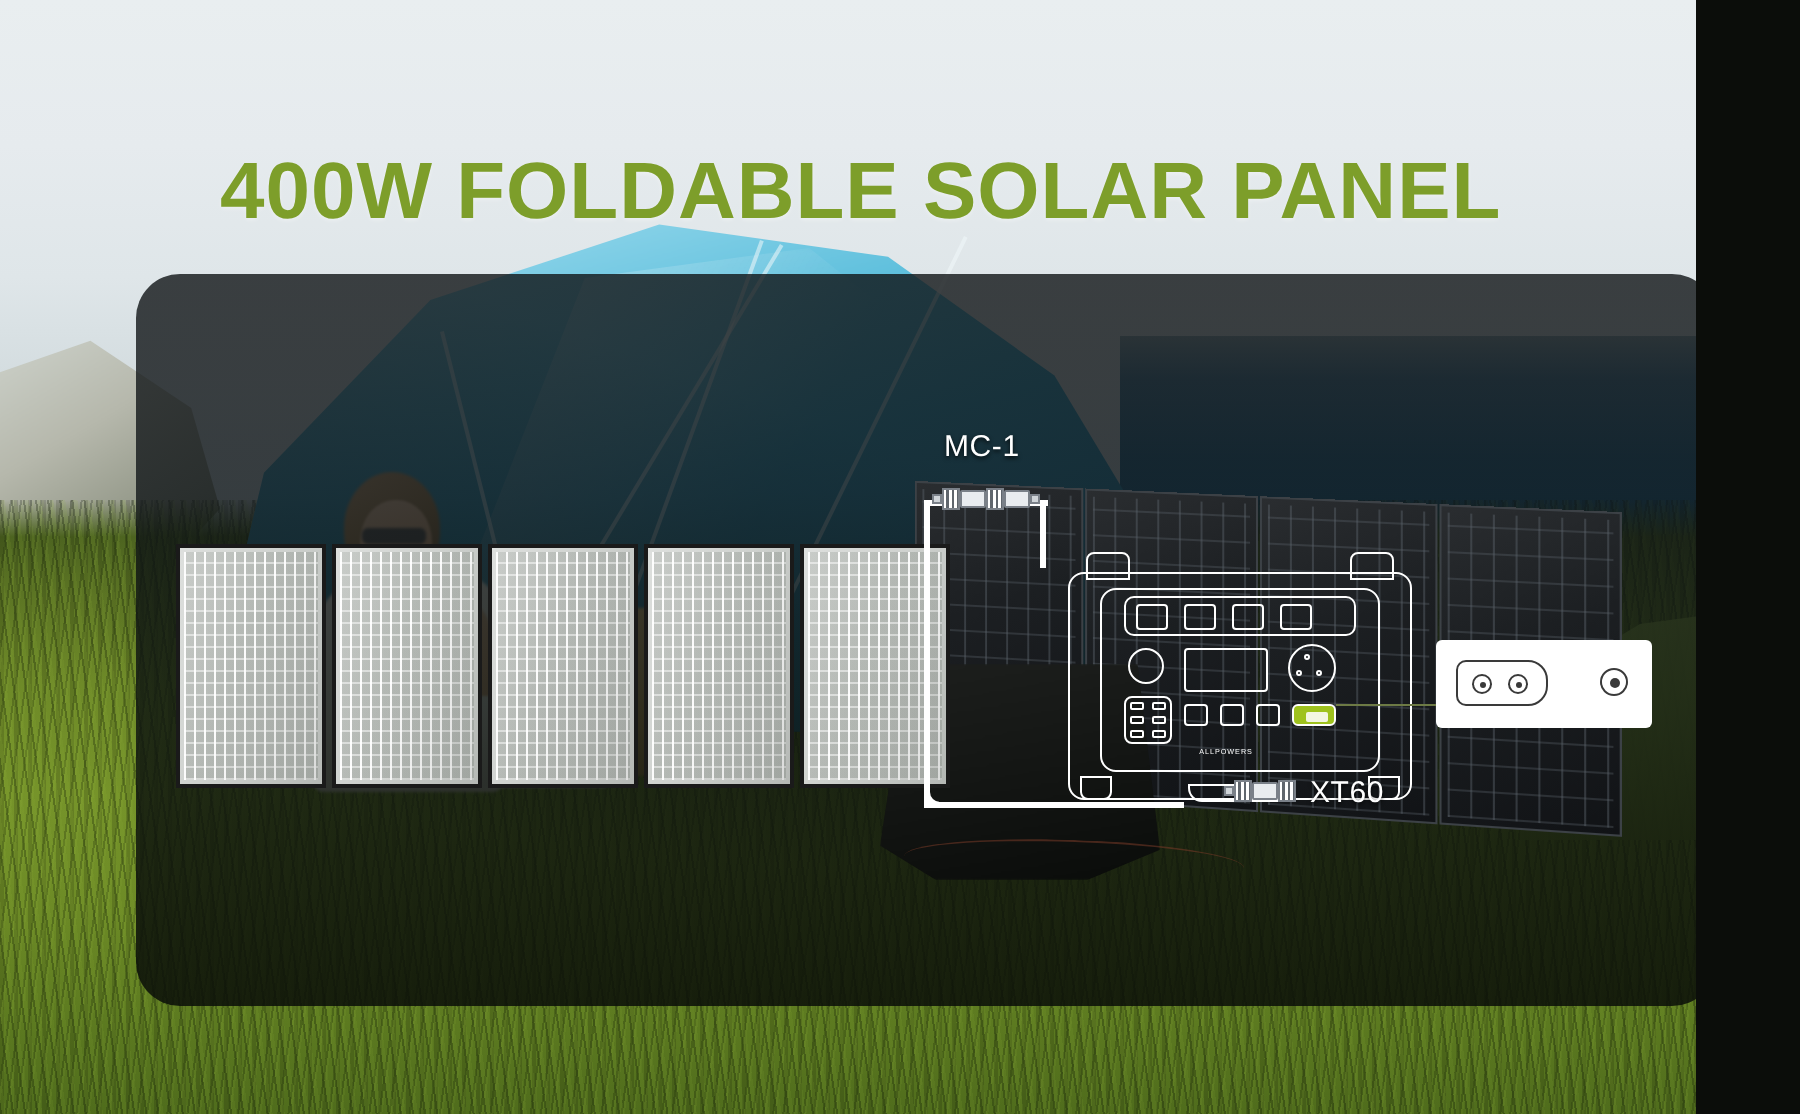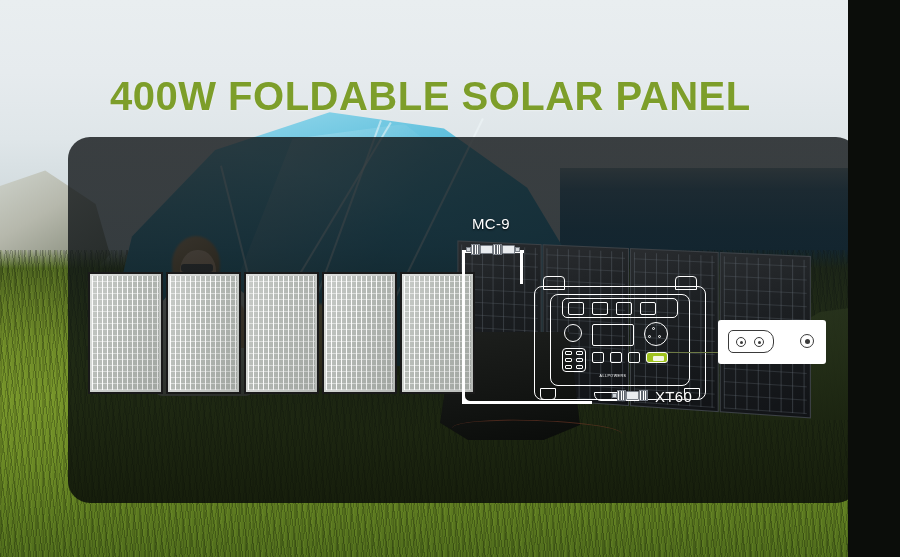--- a/index.html
+++ b/index.html
@@ -438,17 +438,17 @@
     <div class="tip"></div>
   </div>
 
   <div class="conn conn-xt60">
     <div class="tip"></div>
     <div class="rings"></div>
     <div class="barrel"></div>
     <div class="rings"></div>
   </div>
 
-  <div class="label lbl-mc4">MC-9</div>
+  <div class="label lbl-mc4">MC-1</div>
 
   <div class="label lbl-xt60">XT60</div>
 
 </div>
 
 </body></html>

